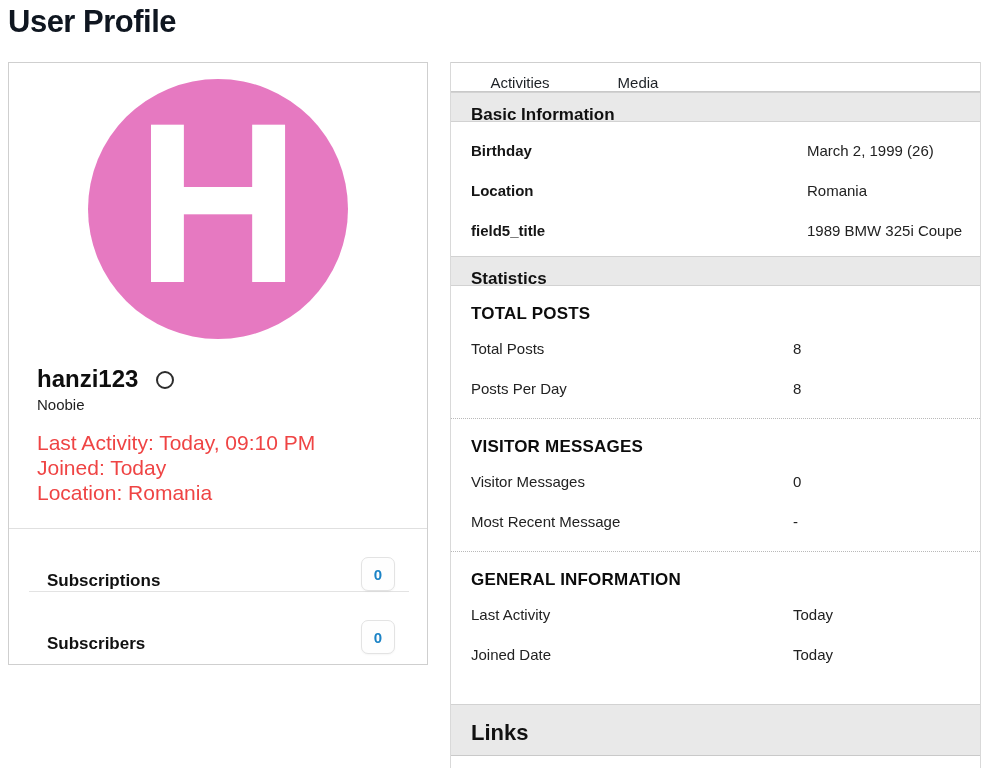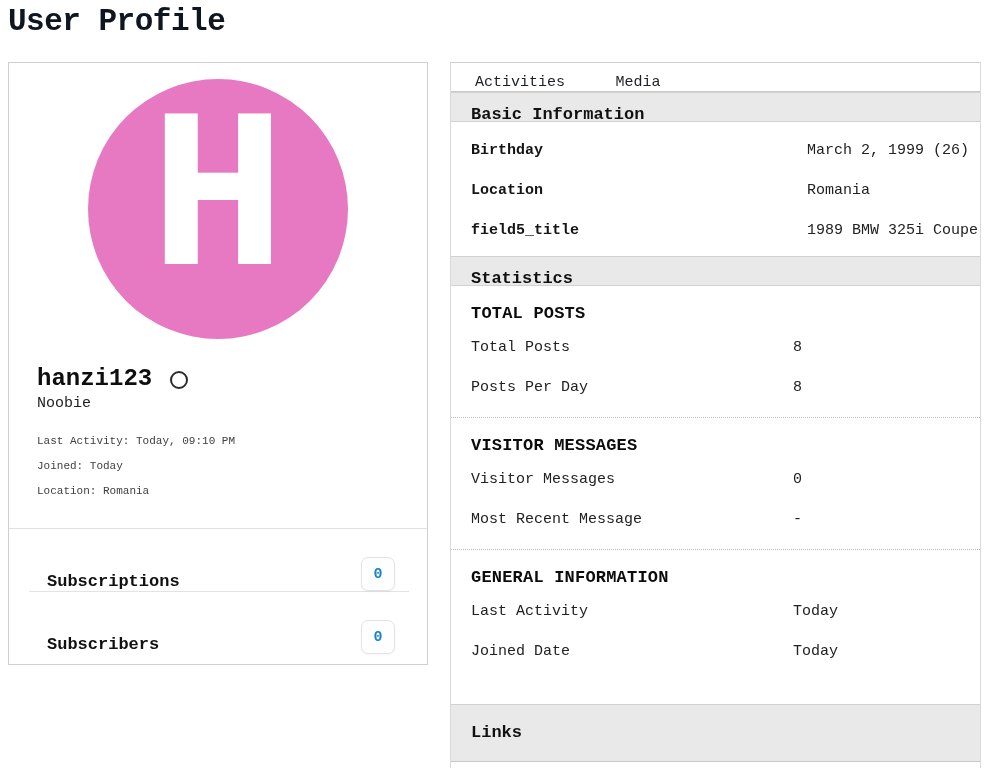--- a/index.html
+++ b/index.html
@@ -1,19 +1,19 @@
 <!DOCTYPE html>
 <html><head>
 <meta charset="utf-8">
 <style>
   * { margin:0; padding:0; box-sizing:border-box; }
   html,body { background:#fff; }
   .page {
     position:relative; width:991px; height:768px; overflow:hidden;
-    background:#fff; font-family:Liberation Mono, monospace; color:#1c1c1c;
+    background:#fff; font-family:Liberation Sans, sans-serif; color:#1c1c1c;
   }
   .page-title {
     position:absolute; left:8px; top:4px;
     font-size:31px; font-weight:bold; letter-spacing:-0.5px; color:#0f1620;
   }
 
   
   .profile-card {
     position:absolute; left:8px; top:62px; width:420px; height:603px;
     background:#fff; border:1px solid #cfcfcf;
@@ -29,21 +29,21 @@
   }
   .username-row {
     margin:26px 0 0 28px; display:flex; align-items:center; gap:18px;
   }
   .username { font-size:24px; font-weight:bold; color:#0e0e0e; }
   .status-circle {
     width:18px; height:18px; border:2px solid #2c2c2c; border-radius:50%;
     display:inline-block; margin-top:2px;
   }
   .rank { margin:3px 0 0 28px; font-size:15px; color:#1e1e1e; }
-  .meta { margin:17px 0 0 28px; font-size:11px; line-height:25px; color:#404040; }
+  .meta { margin:17px 0 0 28px; font-size:21px; line-height:25px; color:#ef4444; }
 
   .counters {
     position:absolute; left:0; right:0; top:465px;
     border-top:1px solid #e0e0e0;
   }
   .counter-row {
     height:62px; display:flex; align-items:flex-end;
     padding:0 32px 0 38px; cursor:pointer;
   }
   .counter-label { flex:1; font-size:17px; font-weight:bold; color:#111; }
@@ -92,22 +92,22 @@
   }
   .stat-row {
     display:grid; grid-template-columns:322px 1fr; align-items:center;
     height:40px; padding-left:20px; font-size:15px; color:#222;
   }
   .dotted-divider { border-top:1px dotted #b9b9b9; margin-top:10px; }
 
   .links-bar {
     position:absolute; left:0; right:0; top:642px;
     background:#e9e9e9; border-top:1px solid #d2d2d2; border-bottom:1px solid #c9c9c9;
-    height:58px; line-height:56px; padding-left:20px;
-    font-size:17px; font-weight:bold; color:#111;
+    height:52px; line-height:56px; padding-left:20px;
+    font-size:22px; font-weight:bold; color:#111;
   }
 </style>
 </head>
 <body>
 
 <div class="page">
 
   <h1 class="page-title">User Profile</h1>
 
   <div class="profile-card">

